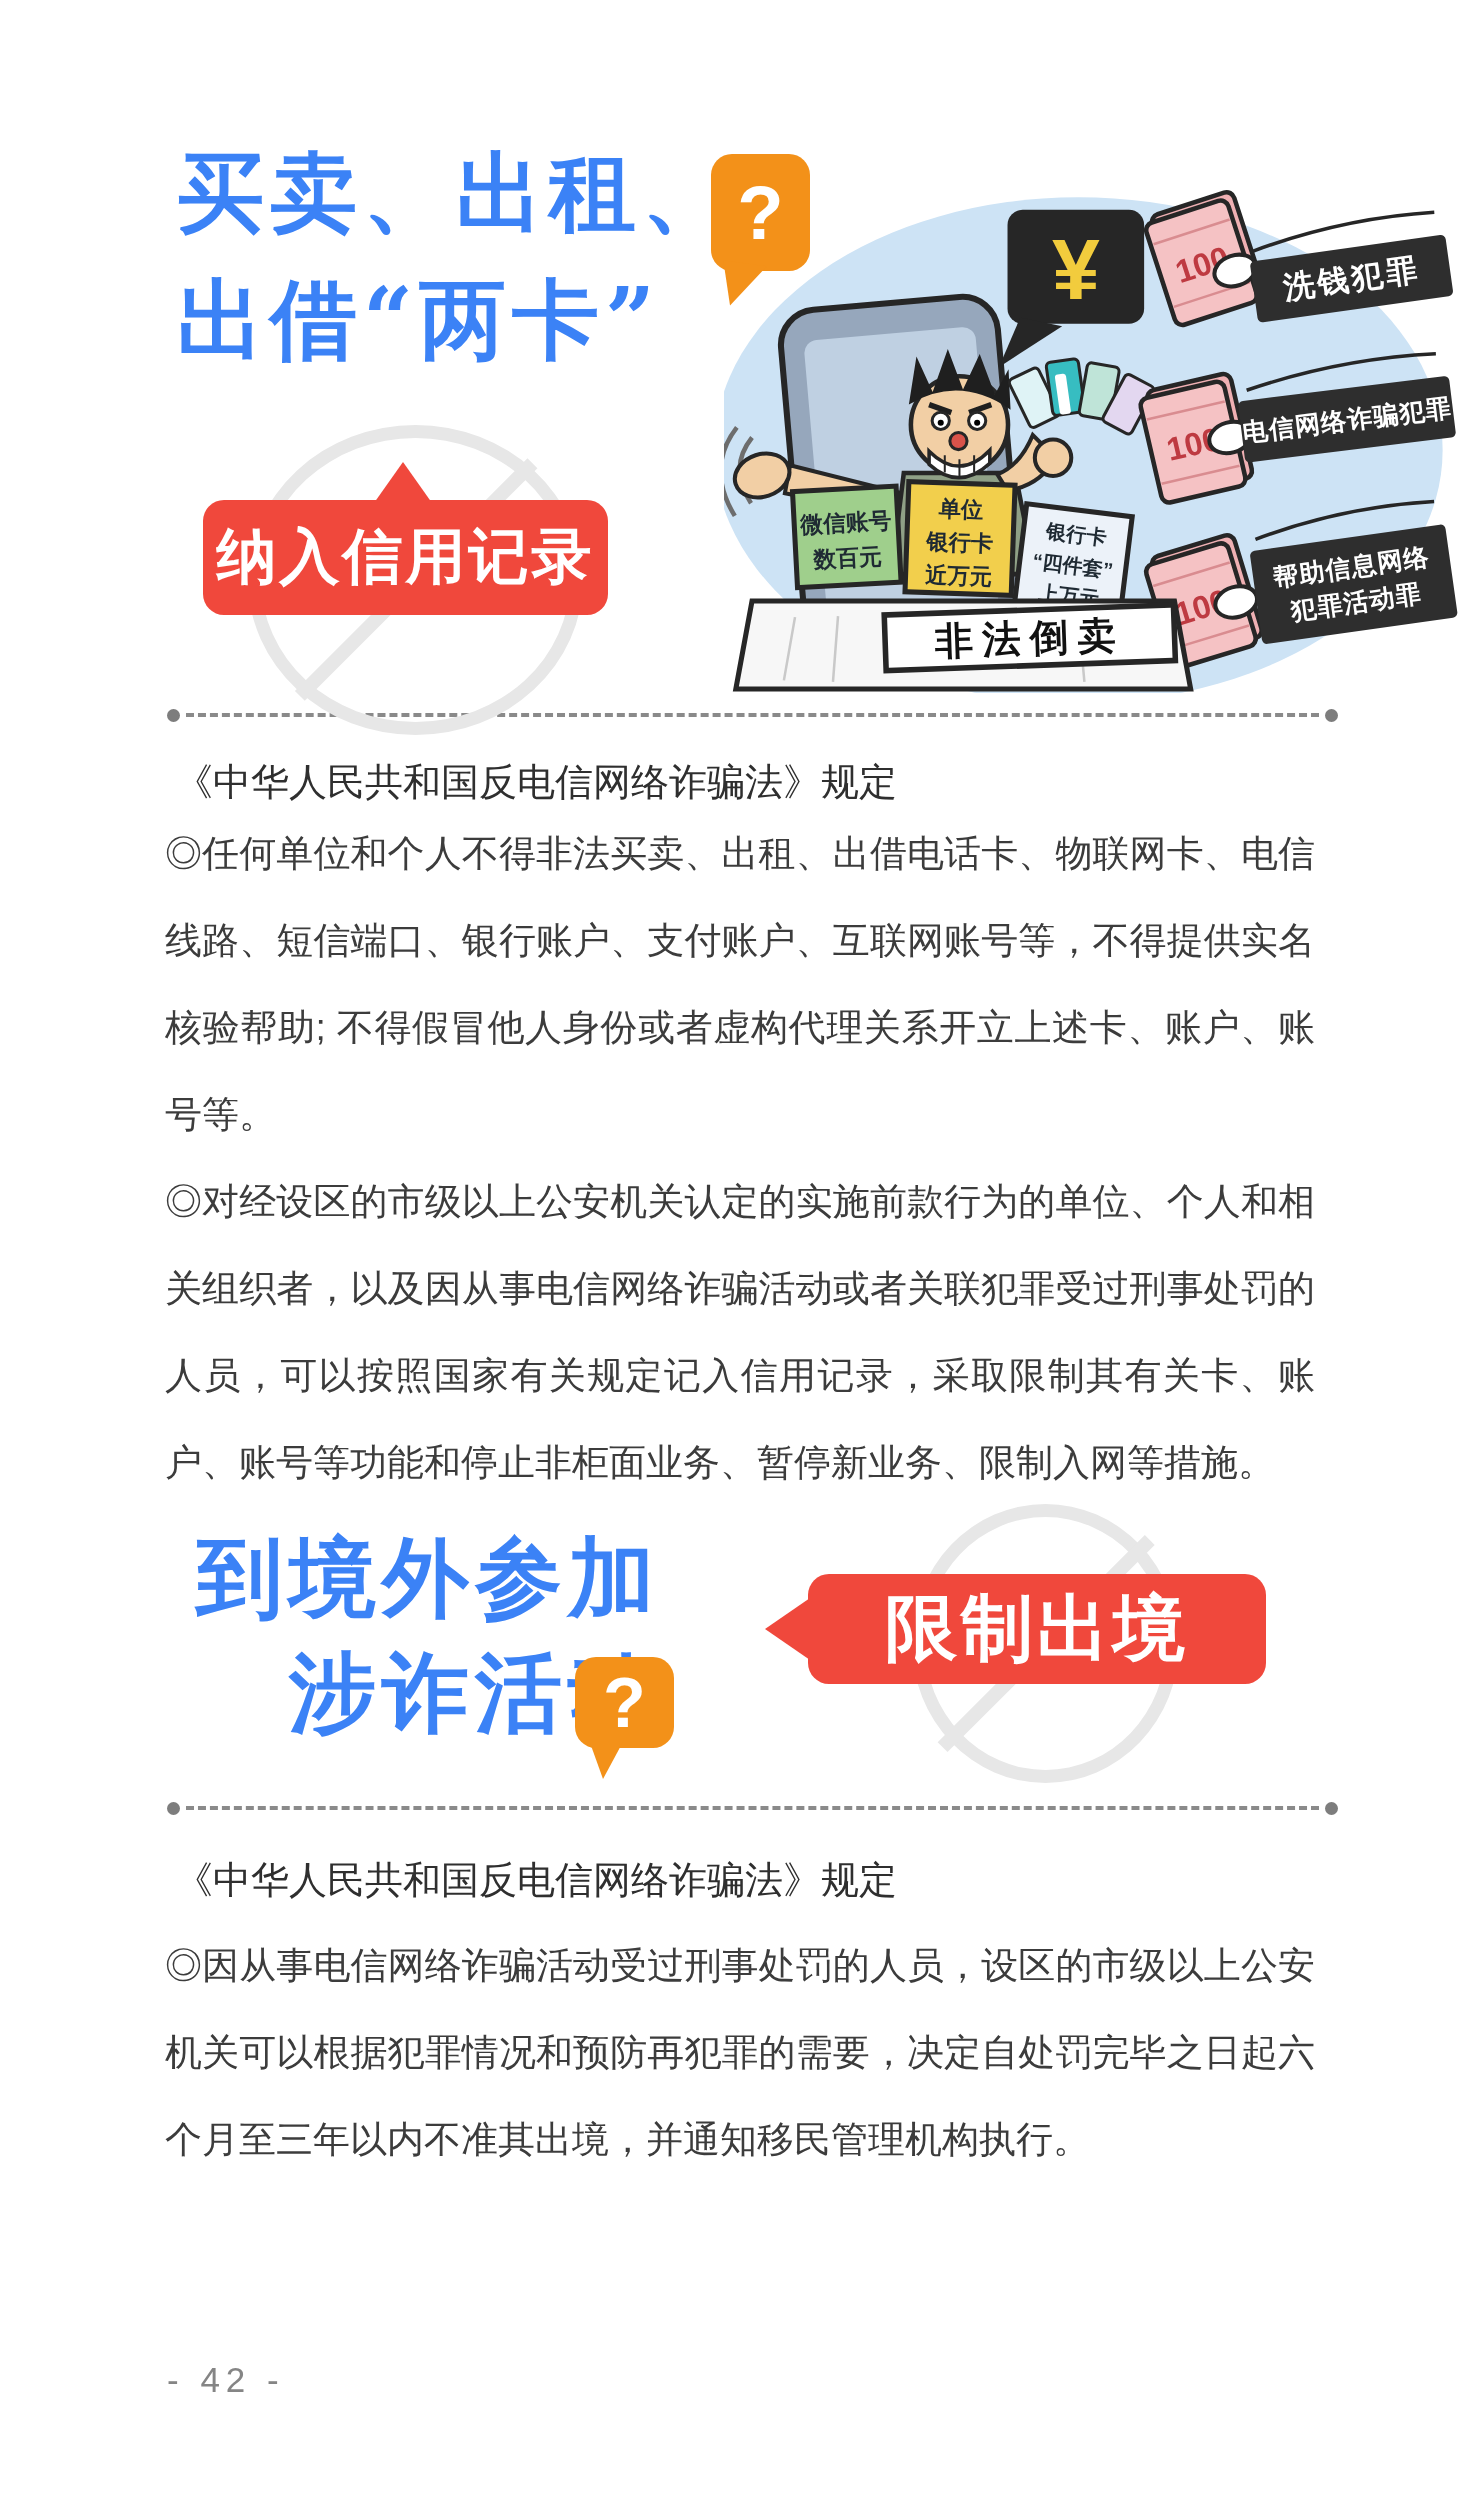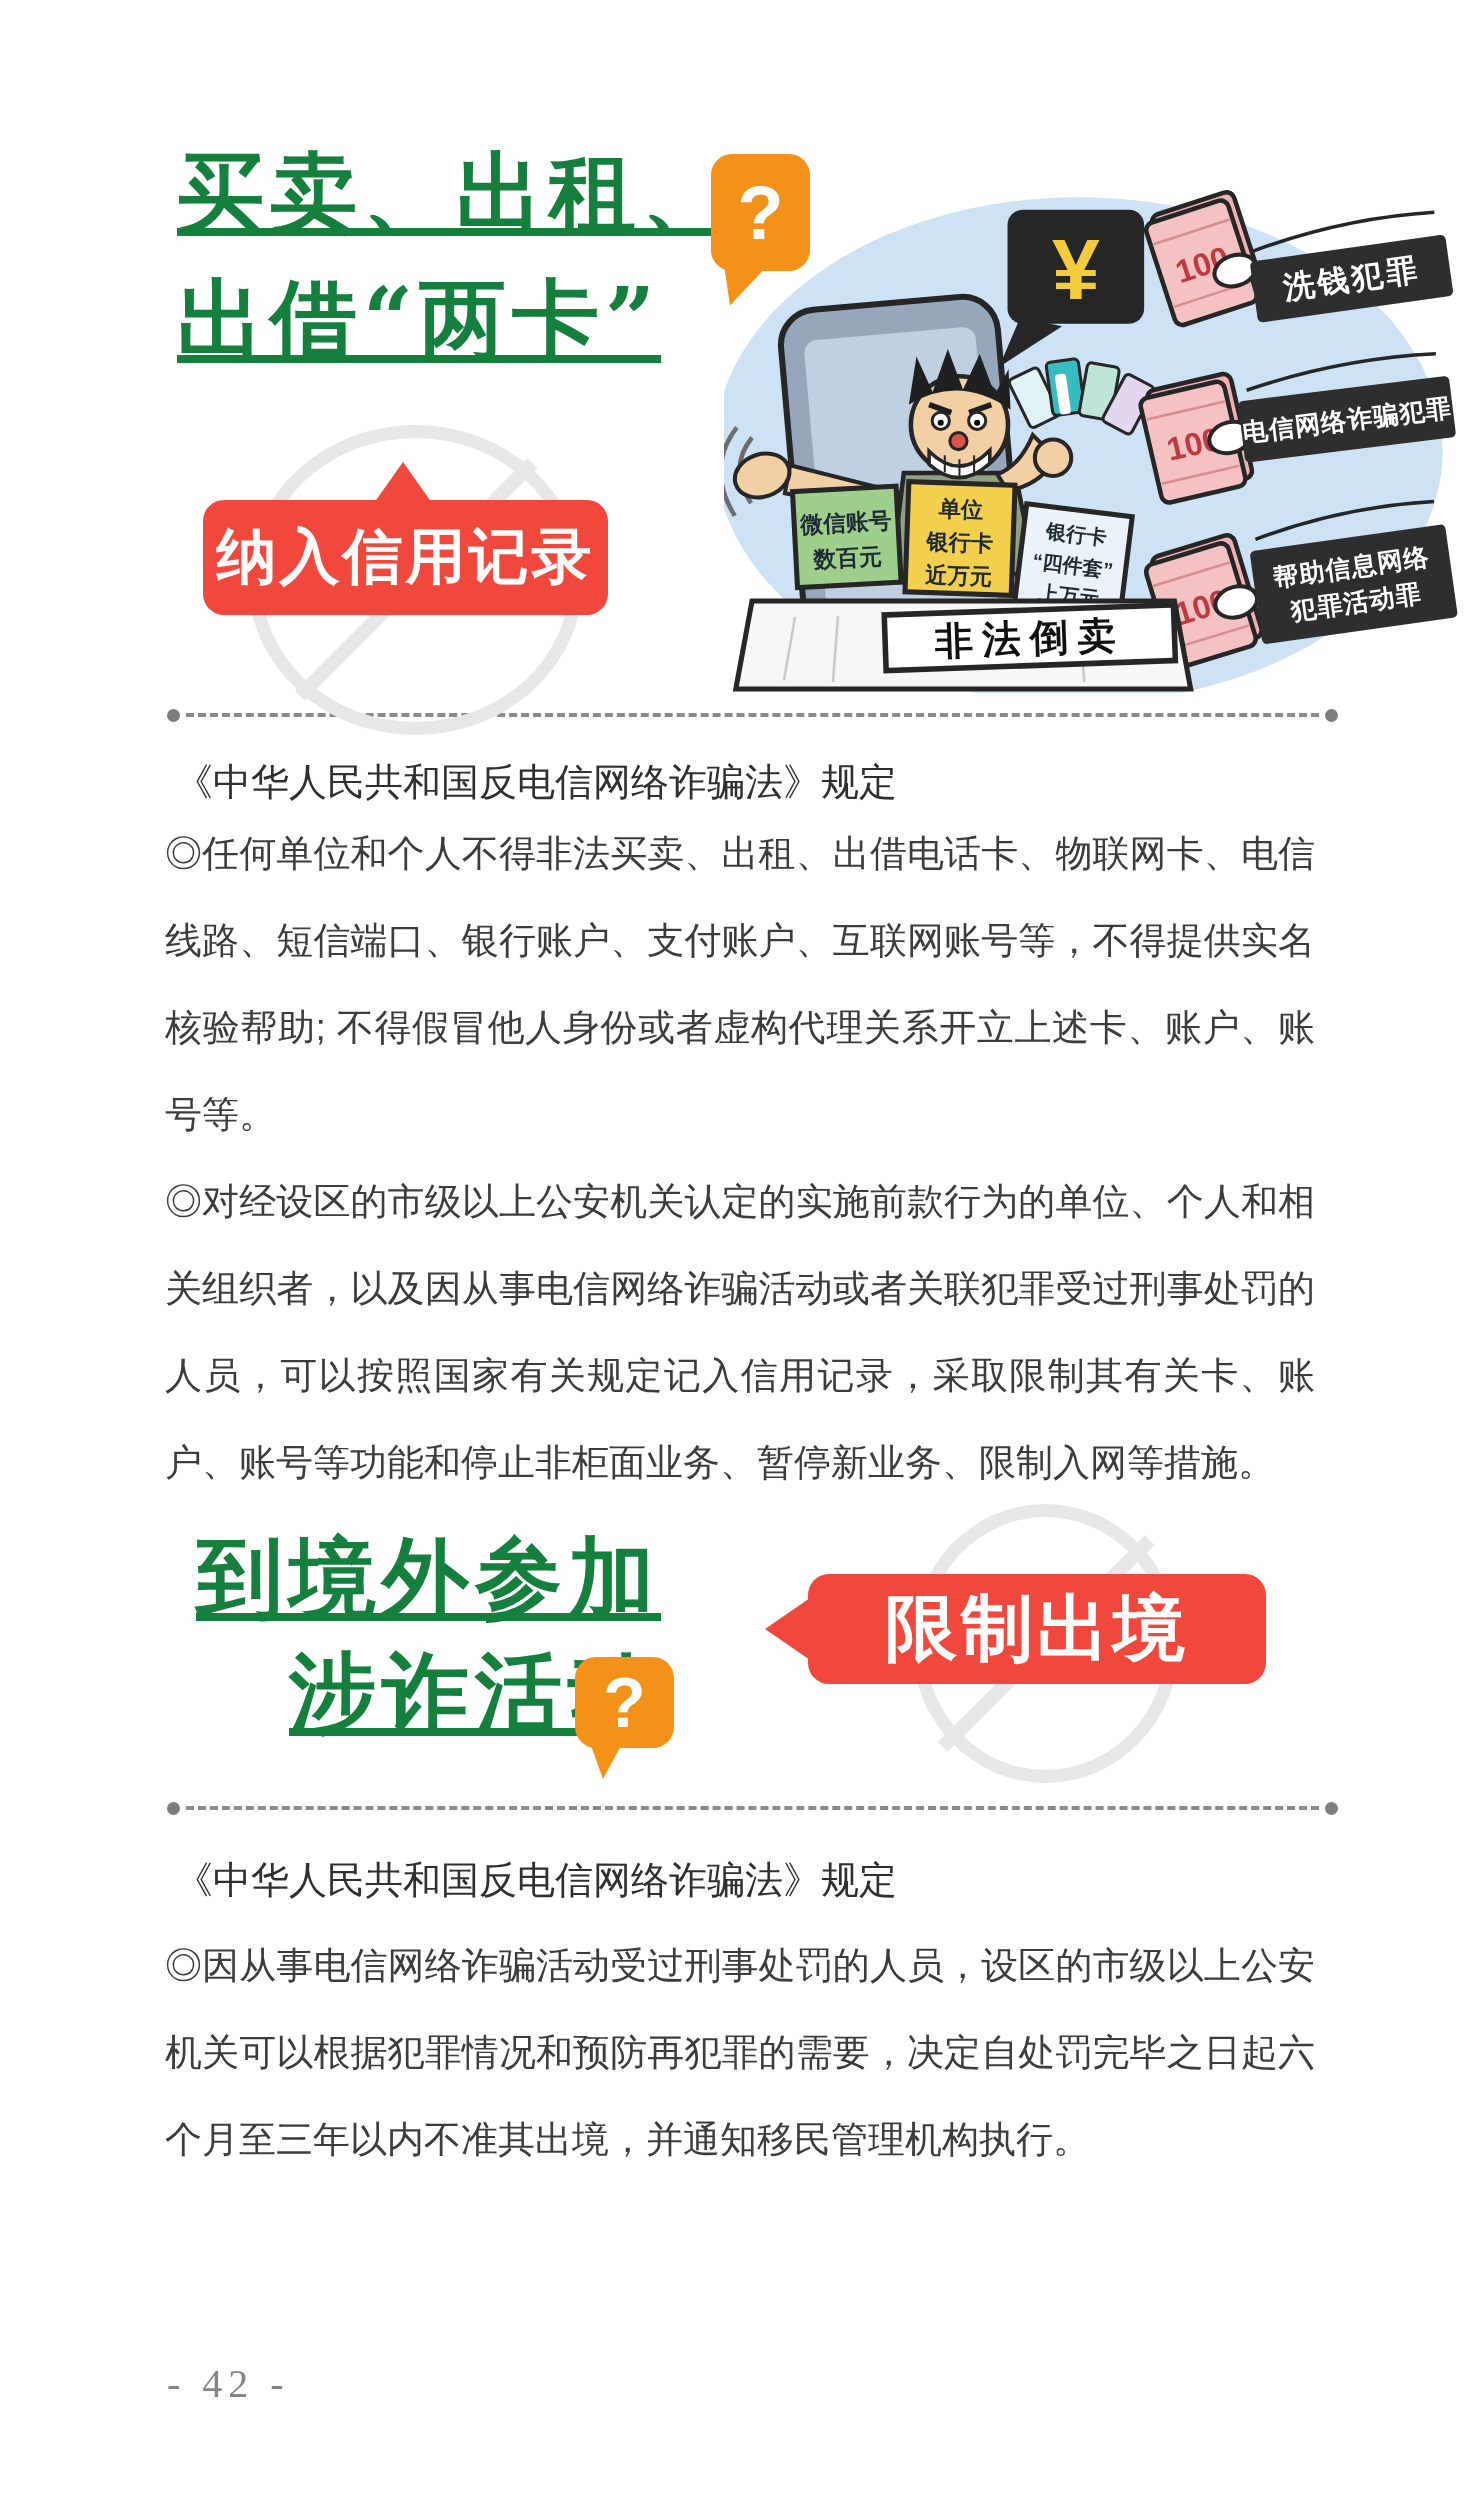--- a/index.html
+++ b/index.html
@@ -6,27 +6,26 @@
   .page{
     position:relative;
     width:1472px;height:2512px;
     background:#ffffff;
     overflow:hidden;
     font-family:"Liberation Sans", sans-serif;
   }
   
   .big-title{
     position:absolute;
-    color:#15803d;
+    color:#3b82f6;
     font-family:"DejaVu Serif", serif;
     font-weight:bold;
     font-size:87px;
     letter-spacing:6px;
     white-space:nowrap;
-    text-decoration:underline;
   }
   .title1{left:177px;top:129px;line-height:127px;}
   .title2{left:196px;top:1520px;line-height:115px;text-align:right;}
   
   .qbubble{
     position:absolute;
     background:#F39119;
     border-radius:21px;
     display:flex;align-items:center;justify-content:center;
   }
@@ -126,22 +125,22 @@
   .body-text.b1{top:810px;}
   .body-text.b2{top:1922px;}
   
   .illustration{
     position:absolute;left:724px;top:182px;width:734px;height:511px;
   }
   .illustration svg{display:block;width:100%;height:100%;}
   
   .footer{
     position:absolute;left:167px;top:2360px;
-    font-size:40px;color:#858585;letter-spacing:6px;
-    font-family:Liberation Serif, serif;
+    font-size:35px;color:#858585;letter-spacing:6px;
+    font-family:Liberation Sans, sans-serif;
   }
 </style>
 </head>
 <body>
 
 <div class="page">
 
   <div class="big-title title1">
     <div>买卖、出租、</div>
     <div>出借“两卡”</div>

